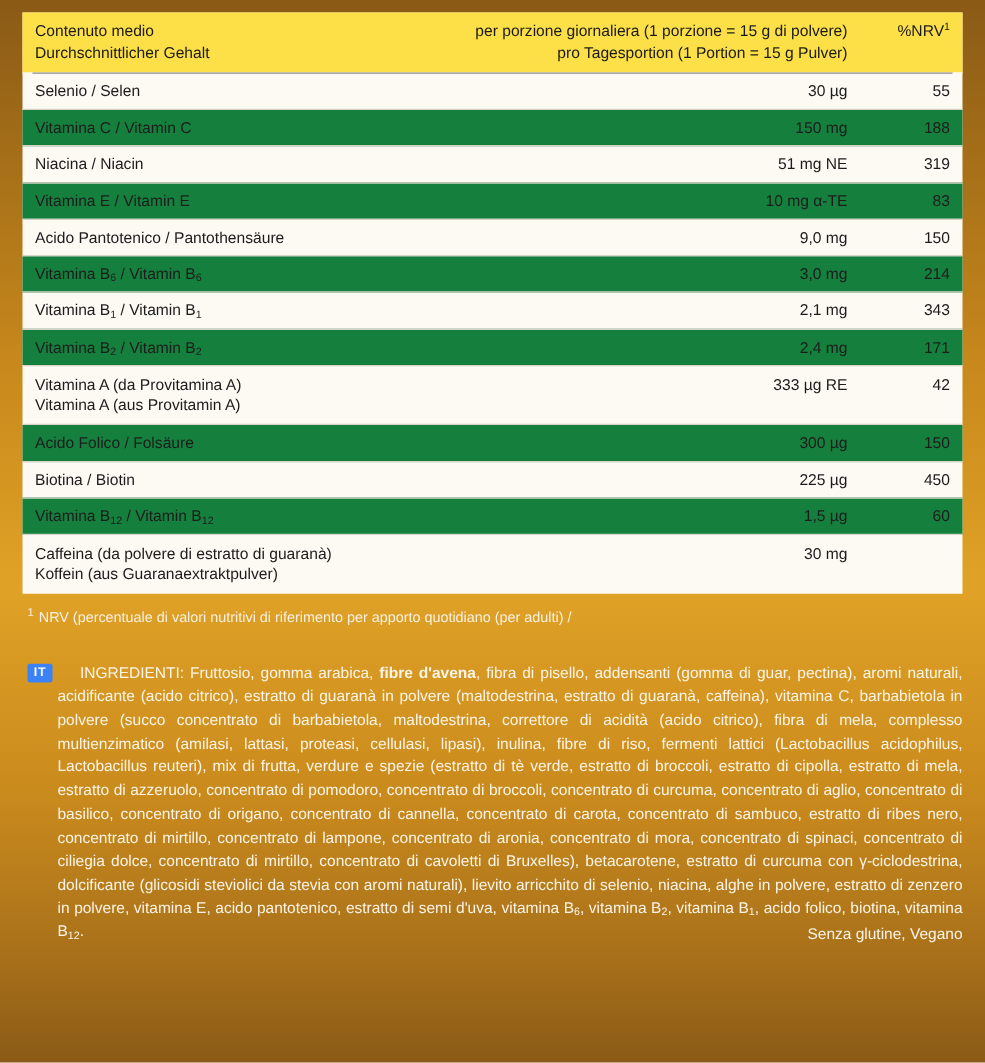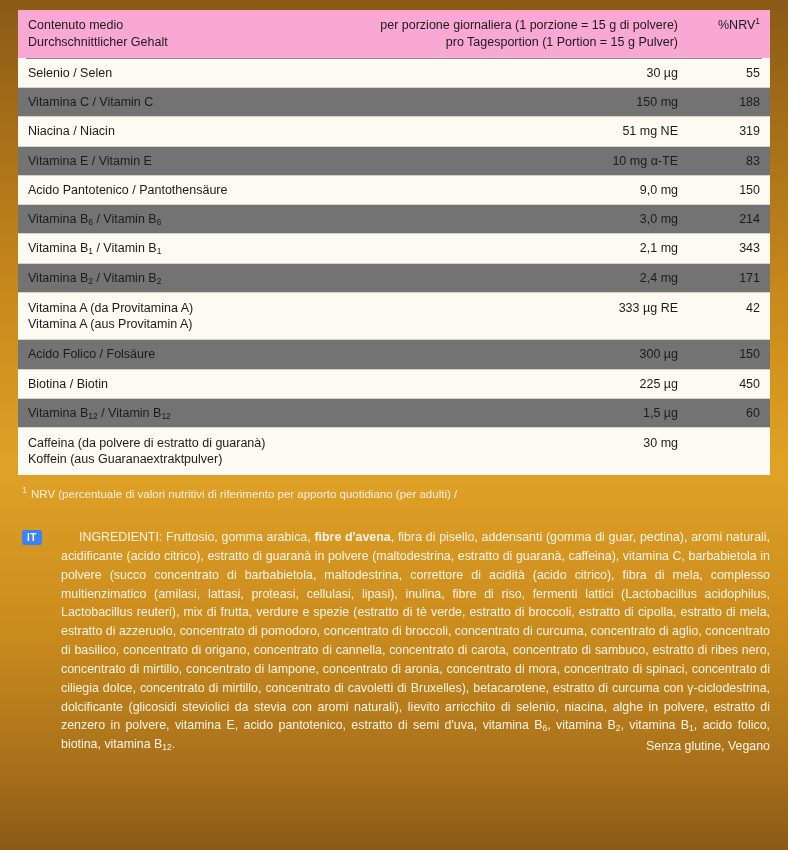--- a/index.html
+++ b/index.html
@@ -27,21 +27,21 @@
     width: 100%;
     border-collapse: collapse;
     background: #fdfaf4;
     table-layout: fixed;
   }
   .nutri-table td, .nutri-table th {
     padding: 0;
     vertical-align: top;
   }
   .head-row td {
-    background: #f9a8d4;
+    background: #fde047;
     padding: 7px 10px 7px 10px;
     font-size: 12.5px;
     color: #1a1a1a;
     line-height: 1.35;
   }
   .head-left { text-align: left; width: 330px; }
   .head-mid { text-align: right; }
   .head-right { text-align: right; width: 62px; }
   .head-rule td {
     height: 1px;
@@ -53,21 +53,21 @@
     background: #8d8d8d;
     margin: 0 8px;
   }
   .data-row td {
     font-size: 12.5px;
     color: #1c1c1c;
     padding: 6px 10px 6px 10px;
     line-height: 1.3;
     border-bottom: 1px solid #d8d2c6;
   }
-  .data-row.alt td { background: #737373; }
+  .data-row.alt td { background: #15803d; }
   .data-row td.c-name { text-align: left; }
   .data-row td.c-amount { text-align: right; white-space: nowrap; }
   .data-row td.c-nrv { text-align: right; }
   .data-row.tall td { padding-top: 7px; padding-bottom: 7px; }
   .data-row.last td { border-bottom: none; }
   .two-line .l2 { display: block; }
 
   sub { font-size: 8.5px; vertical-align: baseline; position: relative; top: 2px; }
   sup { font-size: 8.5px; vertical-align: baseline; position: relative; top: -5px; }
 
@@ -99,21 +99,21 @@
     height: 15px;
     background: #3b82f6;
     color: #fff;
     font-size: 10px;
     font-weight: bold;
     border-radius: 2px;
     display: flex;
     align-items: center;
     justify-content: center;
     margin-top: 2px;
-    margin-right: 19px;
+    margin-right: 4px;
     letter-spacing: 0.5px;
   }
   .ing-text {
     color: #fbf4e6;
     font-size: 12.4px;
     line-height: 1.52;
     text-align: justify;
     flex: 1 1 auto;
   }
   .ing-text .label { font-weight: normal; margin-left: 18px; }

